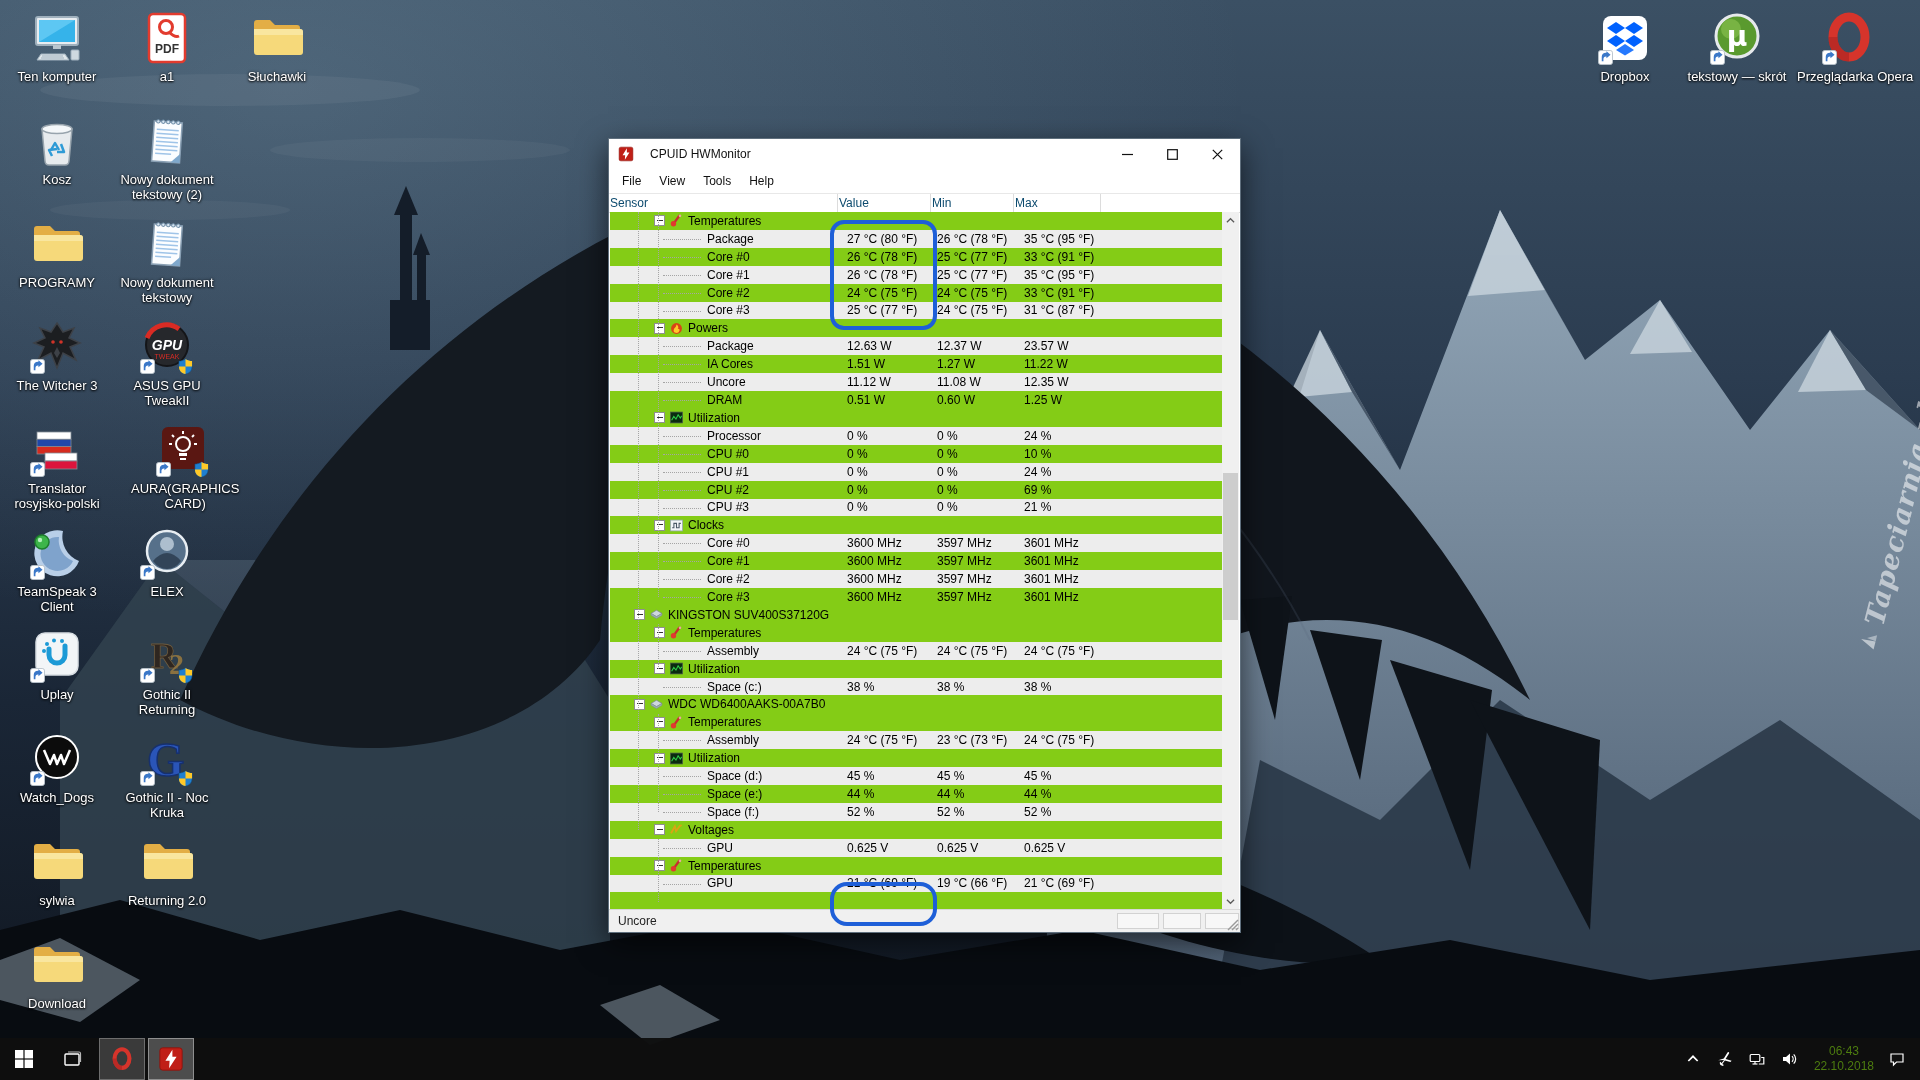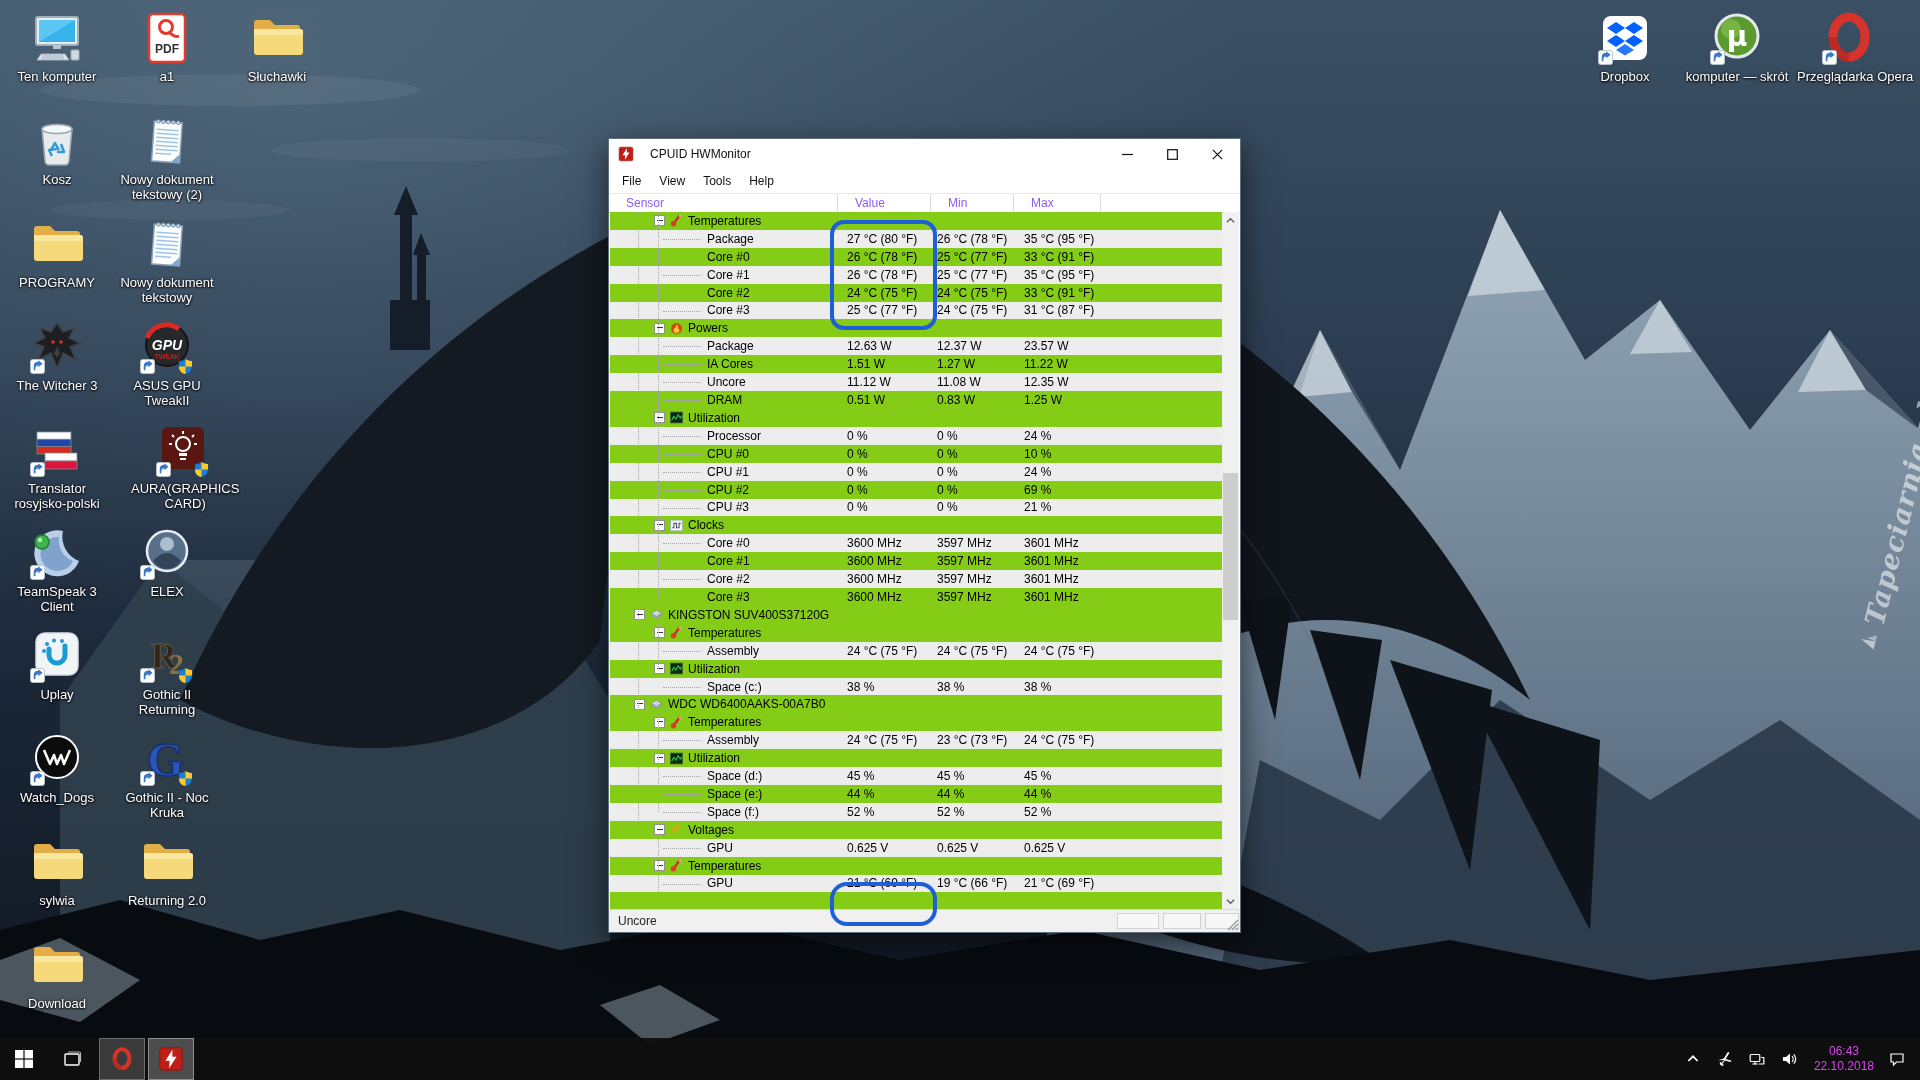--- a/index.html
+++ b/index.html
@@ -34,22 +34,22 @@
   .titlebar{height:30px;display:flex;align-items:center;background:#fff}
   .title-icon{width:16px;height:16px;margin-left:9px}
   .title-icon svg{width:16px;height:16px;display:block}
   .title-text{margin-left:16px;font-size:12px;color:#111}
   .win-controls{margin-left:auto;display:flex;height:100%}
   .win-btn{width:45px;height:100%;display:flex;align-items:center;justify-content:center}
   .win-btn svg{width:11px;height:11px}
   .menubar{height:24px;display:flex;align-items:center;padding-left:4px;background:#fff}
   .menu-item{padding:0 9px;height:100%;display:flex;align-items:center;color:#111}
   .header-row{height:18px;display:flex;background:#fff;border-bottom:1px solid #dcdcdc;border-top:1px solid #e8e8e8}
-  .header-cell{border-right:1px solid #dcdcdc;padding-left:17px;display:flex;align-items:center;
-               color:#8b5cf6;box-sizing:border-box;overflow:hidden}
+  .header-cell{border-right:1px solid #dcdcdc;padding-left:1px;display:flex;align-items:center;
+               color:#0c4a6e;box-sizing:border-box;overflow:hidden}
   .header-fill{flex:1;border-right:none}
   .list{position:absolute;left:1px;right:1px;top:73px;bottom:22px;overflow:hidden;background:#84cc16}
   .rows{position:absolute;left:0;top:0;right:17px;bottom:0}
   .hw-row{height:17.92px;position:relative;display:flex;align-items:center;box-sizing:border-box}
   .hw-row.stripe{background:#ededed}
   .hw-row .rlabel{white-space:nowrap;display:flex;align-items:center}
   .hw-row .cell{position:absolute;white-space:nowrap}
   .cell.v{left:237px}.cell.mn{left:327px}.cell.mx{left:414px}
   .expander{width:9px;height:9px;border:1px solid #8f8f8f;background:#fff;position:relative;flex:none}
   .expander::after{content:"";position:absolute;left:1.5px;right:1.5px;top:3.5px;height:1px;background:#333}
@@ -76,21 +76,21 @@
 
   
   #taskbar{position:absolute;left:0;bottom:0;width:1920px;height:42px;background:rgba(14,14,14,.97);
            z-index:100;display:flex;align-items:stretch}
   .tb-btn{width:48px;display:flex;align-items:center;justify-content:center;box-sizing:border-box}
   .tb-btn svg{width:20px;height:20px}
   .tb-btn.app{width:46px;margin-left:3px}
   .tb-btn.app svg{width:26px;height:26px}
   .tb-btn.active{background:#3a3a3a;border:1px solid #6d6d6d}
   .tb-btn.focused{background:#4d4d4d;border:1px solid #8f8f8f}
-  .tray{margin-left:auto;display:flex;align-items:center;gap:14px;padding-right:14px;color:#d946ef}
+  .tray{margin-left:auto;display:flex;align-items:center;gap:14px;padding-right:14px;color:#4d7c0f}
   .tray-ic{display:flex;align-items:center;justify-content:center;width:18px;height:18px}
   .tray-ic svg{width:16px;height:16px}
   .tray-clock{font-size:12px;text-align:center;line-height:15px;margin-left:2px}
 </style>
 </head>
 <body>
 
 <div id="wallpaper">
 <svg width="1920" height="1080" viewBox="0 0 1920 1080">
   <defs>
@@ -555,21 +555,21 @@
           <circle cx="22" cy="19" r="10" fill="#8cc452" opacity=".6"></circle>
           <text x="28" y="36" font-size="28" font-weight="bold" text-anchor="middle" fill="#fff" font-family="DejaVu Sans,sans-serif">µ</text>
         </svg>
         <span class="di-ov-shortcut">
           <svg viewBox="0 0 16 16">
             <rect x="0.5" y="0.5" width="15" height="15" rx="2.5" fill="#fff" stroke="#b9c2cb"></rect>
             <path d="M4 12 V7.2 A4.4 4.4 0 0 1 8.4 2.8 h.6 V1.2 L13.4 5 L9 8.8 V6.9 h-.5 A2.7 2.7 0 0 0 5.8 9.6 V12 Z" fill="#3b78c8"></path>
           </svg>
         </span>
       </div>
-      <div class="di-label nowrap"><span>komputer — skrót</span></div>
+      <div class="di-label nowrap"><span>tekstowy — skrót</span></div>
     </div>
     <div class="desktop-icon" style="left: 1797px; top: 10px;">
       <div class="di-glyph">
         <svg viewBox="0 0 56 56">
           <ellipse cx="28" cy="27" rx="16" ry="20" fill="none" stroke="#d6342b" stroke-width="9"></ellipse>
           <path d="M12 27 a16 20 0 0 0 16 20" fill="none" stroke="#a01f1f" stroke-width="9" opacity=".5"></path>
         </svg>
         <span class="di-ov-shortcut">
           <svg viewBox="0 0 16 16">
             <rect x="0.5" y="0.5" width="15" height="15" rx="2.5" fill="#fff" stroke="#b9c2cb"></rect>
@@ -710,21 +710,21 @@
           </div>
           <span class="cell v">11.12 W</span>
           <span class="cell mn">11.08 W</span>
           <span class="cell mx">12.35 W</span>
         </div>
         <div class="hw-row">
           <div class="rlabel lv2">
             <span>DRAM</span>
           </div>
           <span class="cell v">0.51 W</span>
-          <span class="cell mn">0.83 W</span>
+          <span class="cell mn">0.60 W</span>
           <span class="cell mx">1.25 W</span>
         </div>
         <div class="hw-row">
           <div class="rlabel lv1">
             <span class="expander"></span>
             <span class="gicon">
               <svg viewBox="0 0 12 12">
                 <rect x="0.5" y="1" width="11" height="10" fill="#0a2b10" stroke="#49584a" stroke-width=".7"></rect>
                 <polyline points="1.5,8.5 3.5,5 5.5,7.5 7.5,3.5 9.5,6.5 10.8,4.5" fill="none" stroke="#2fd04a" stroke-width="1"></polyline>
               </svg>

